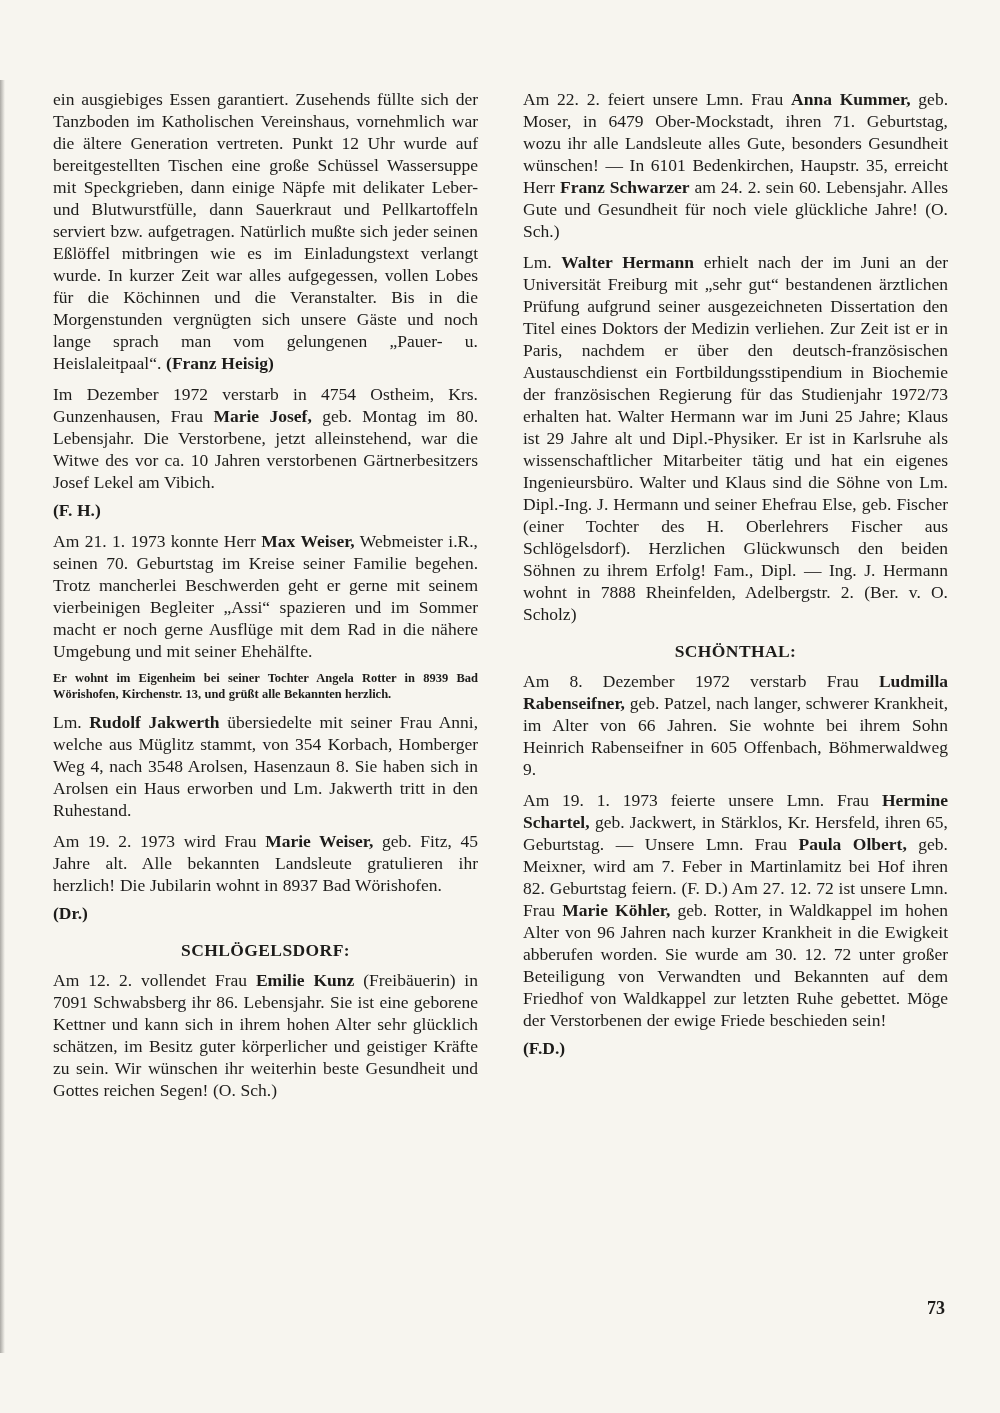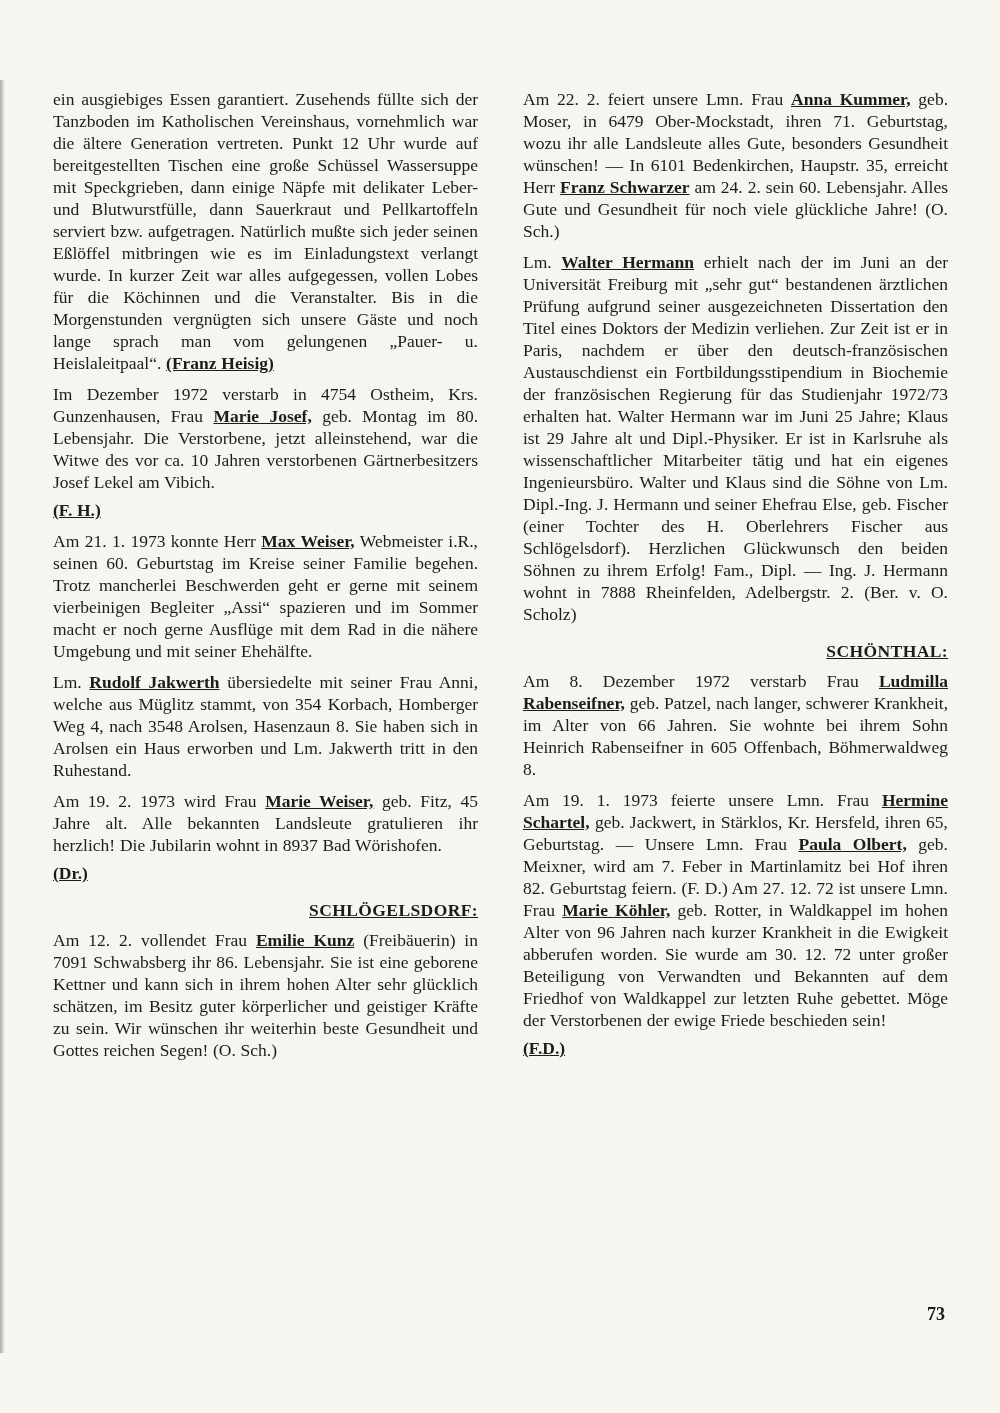--- a/index.html
+++ b/index.html
@@ -32,61 +32,62 @@
     margin:0 0 9px 0;
     font-size:17.5px;
     line-height:22px;
     text-align:justify;
     hyphens:auto;
     -webkit-hyphens:auto;
     word-spacing:0.02em;
   }
   .blk.heading{
     font-weight:bold;
-    text-align:right;
+    text-align:center;
     letter-spacing:0.4px;
     margin:15px 0 8px 0;
   }
   .blk.small{
     font-size:12.5px;
     line-height:15.5px;
     font-weight:bold;
     margin:1px 0 9px 0;
   }
   .blk.credit{
     margin:-3px 0 9px 0;
   }
-  .bold{font-weight:bold;text-decoration:underline;}
+  .bold{font-weight:bold;}
   .page-number{
     position:absolute;
-    right:55px;bottom:88px;
+    right:55px;bottom:94px;
     font-size:18px;
     font-weight:bold;
   }
 </style>
 </head>
 <body>
 
 <div class="page">
   <div class="scan-edge"></div>
   <div class="content">
     <div class="col">
         <p class="blk paragraph"><span>ein ausgiebiges Essen garantiert. Zusehends füllte sich der Tanzboden im Katholischen Vereinshaus, vornehmlich war die ältere Generation vertreten. Punkt 12 Uhr wurde auf bereitgestellten Tischen eine große Schüssel Wassersuppe mit Speckgrieben, dann einige Näpfe mit delikater Leber- und Blutwurstfülle, dann Sauerkraut und Pellkartoffeln serviert bzw. aufgetragen. Natürlich mußte sich jeder seinen Eßlöffel mitbringen wie es im Einladungstext verlangt wurde. In kurzer Zeit war alles aufgegessen, vollen Lobes für die Köchinnen und die Veranstalter. Bis in die Morgenstunden vergnügten sich unsere Gäste und noch lange sprach man vom gelungenen „Pauer- u. Heislaleitpaal“. </span><span class="bold">(Franz Heisig)</span></p>
         <p class="blk paragraph"><span>Im Dezember 1972 verstarb in 4754 Ostheim, Krs. Gunzenhausen, Frau </span><span class="bold">Marie Josef,</span><span> geb. Montag im 80. Lebensjahr. Die Verstorbene, jetzt alleinstehend, war die Witwe des vor ca. 10 Jahren verstorbenen Gärtnerbesitzers Josef Lekel am Vibich.</span></p>
         <p class="blk credit"><span class="bold">(F. H.)</span></p>
-        <p class="blk paragraph"><span>Am 21. 1. 1973 konnte Herr </span><span class="bold">Max Weiser,</span><span> Webmeister i.R., seinen 60. Geburtstag im Kreise seiner Familie begehen. Trotz mancherlei Beschwerden geht er gerne mit seinem vierbeinigen Begleiter „Assi“ spazieren und im Sommer macht er noch gerne Ausflüge mit dem Rad in die nähere Umgebung und mit seiner Ehehälfte.</span></p>
+        <p class="blk paragraph"><span>Am 21. 1. 1973 konnte Herr </span><span class="bold">Max Weiser,</span><span> Webmeister i.R., seinen 70. Geburtstag im Kreise seiner Familie begehen. Trotz mancherlei Beschwerden geht er gerne mit seinem vierbeinigen Begleiter „Assi“ spazieren und im Sommer macht er noch gerne Ausflüge mit dem Rad in die nähere Umgebung und mit seiner Ehehälfte.</span></p>
+        <p class="blk small"><span>Er wohnt im Eigenheim bei seiner Tochter Angela Rotter in 8939 Bad Wörishofen, Kirchenstr. 13, und grüßt alle Bekannten herzlich.</span></p>
         <p class="blk paragraph"><span>Lm. </span><span class="bold">Rudolf Jakwerth</span><span> übersiedelte mit seiner Frau Anni, welche aus Müglitz stammt, von 354 Korbach, Homberger Weg 4, nach 3548 Arolsen, Hasenzaun 8. Sie haben sich in Arolsen ein Haus erworben und Lm. Jakwerth tritt in den Ruhestand.</span></p>
         <p class="blk paragraph"><span>Am 19. 2. 1973 wird Frau </span><span class="bold">Marie Weiser,</span><span> geb. Fitz, 45 Jahre alt. Alle bekannten Landsleute gratulieren ihr herzlich! Die Jubilarin wohnt in 8937 Bad Wörishofen.</span></p>
         <p class="blk credit"><span class="bold">(Dr.)</span></p>
         <h2 class="blk heading"><span class="bold">SCHLÖGELSDORF:</span></h2>
         <p class="blk paragraph"><span>Am 12. 2. vollendet Frau </span><span class="bold">Emilie Kunz</span><span> (Freibäuerin) in 7091 Schwabsberg ihr 86. Lebensjahr. Sie ist eine geborene Kettner und kann sich in ihrem hohen Alter sehr glücklich schätzen, im Besitz guter körperlicher und geistiger Kräfte zu sein. Wir wünschen ihr weiterhin beste Gesundheit und Gottes reichen Segen! (O. Sch.)</span></p>
       </div>
     <div class="col">
         <p class="blk paragraph"><span>Am 22. 2. feiert unsere Lmn. Frau </span><span class="bold">Anna Kummer,</span><span> geb. Moser, in 6479 Ober-Mockstadt, ihren 71. Geburtstag, wozu ihr alle Landsleute alles Gute, besonders Gesundheit wünschen! — In 6101 Bedenkirchen, Haupstr. 35, erreicht Herr </span><span class="bold">Franz Schwarzer</span><span> am 24. 2. sein 60. Lebensjahr. Alles Gute und Gesundheit für noch viele glückliche Jahre! (O. Sch.)</span></p>
         <p class="blk paragraph"><span>Lm. </span><span class="bold">Walter Hermann</span><span> erhielt nach der im Juni an der Universität Freiburg mit „sehr gut“ bestandenen ärztlichen Prüfung aufgrund seiner ausgezeichneten Dissertation den Titel eines Doktors der Medizin verliehen. Zur Zeit ist er in Paris, nachdem er über den deutsch-französischen Austauschdienst ein Fortbildungsstipendium in Biochemie der französischen Regierung für das Studienjahr 1972/73 erhalten hat. Walter Hermann war im Juni 25 Jahre; Klaus ist 29 Jahre alt und Dipl.-Physiker. Er ist in Karlsruhe als wissenschaftlicher Mitarbeiter tätig und hat ein eigenes Ingenieursbüro. Walter und Klaus sind die Söhne von Lm. Dipl.-Ing. J. Hermann und seiner Ehefrau Else, geb. Fischer (einer Tochter des H. Oberlehrers Fischer aus Schlögelsdorf). Herzlichen Glückwunsch den beiden Söhnen zu ihrem Erfolg! Fam., Dipl. — Ing. J. Hermann wohnt in 7888 Rheinfelden, Adelbergstr. 2. (Ber. v. O. Scholz)</span></p>
         <h2 class="blk heading"><span class="bold">SCHÖNTHAL:</span></h2>
-        <p class="blk paragraph"><span>Am 8. Dezember 1972 verstarb Frau </span><span class="bold">Ludmilla Rabenseifner,</span><span> geb. Patzel, nach langer, schwerer Krankheit, im Alter von 66 Jahren. Sie wohnte bei ihrem Sohn Heinrich Rabenseifner in 605 Offenbach, Böhmerwaldweg 8.</span></p>
+        <p class="blk paragraph"><span>Am 8. Dezember 1972 verstarb Frau </span><span class="bold">Ludmilla Rabenseifner,</span><span> geb. Patzel, nach langer, schwerer Krankheit, im Alter von 66 Jahren. Sie wohnte bei ihrem Sohn Heinrich Rabenseifner in 605 Offenbach, Böhmerwaldweg 9.</span></p>
         <p class="blk paragraph"><span>Am 19. 1. 1973 feierte unsere Lmn. Frau </span><span class="bold">Hermine Schartel,</span><span> geb. Jackwert, in Stärklos, Kr. Hersfeld, ihren 65, Geburtstag. — Unsere Lmn. Frau </span><span class="bold">Paula Olbert,</span><span> geb. Meixner, wird am 7. Feber in Martinlamitz bei Hof ihren 82. Geburtstag feiern. (F. D.) Am 27. 12. 72 ist unsere Lmn. Frau </span><span class="bold">Marie Köhler,</span><span> geb. Rotter, in Waldkappel im hohen Alter von 96 Jahren nach kurzer Krankheit in die Ewigkeit abberufen worden. Sie wurde am 30. 12. 72 unter großer Beteiligung von Verwandten und Bekannten auf dem Friedhof von Waldkappel zur letzten Ruhe gebettet. Möge der Verstorbenen der ewige Friede beschieden sein!</span></p>
         <p class="blk credit"><span class="bold">(F.D.)</span></p>
       </div>
   </div>
   <div class="page-number">73</div>
 </div>
 
 </body></html>

